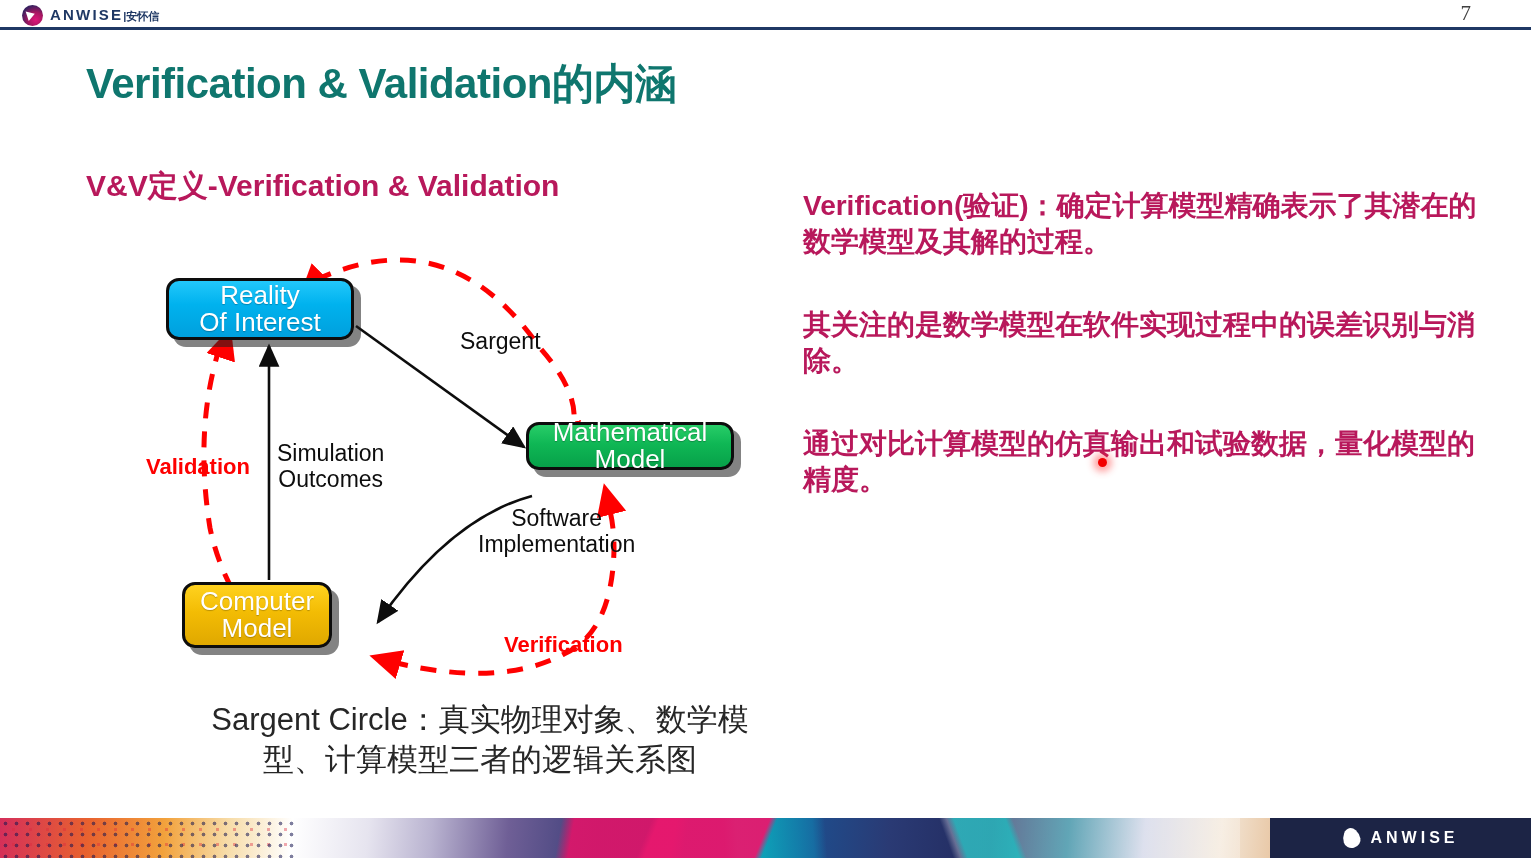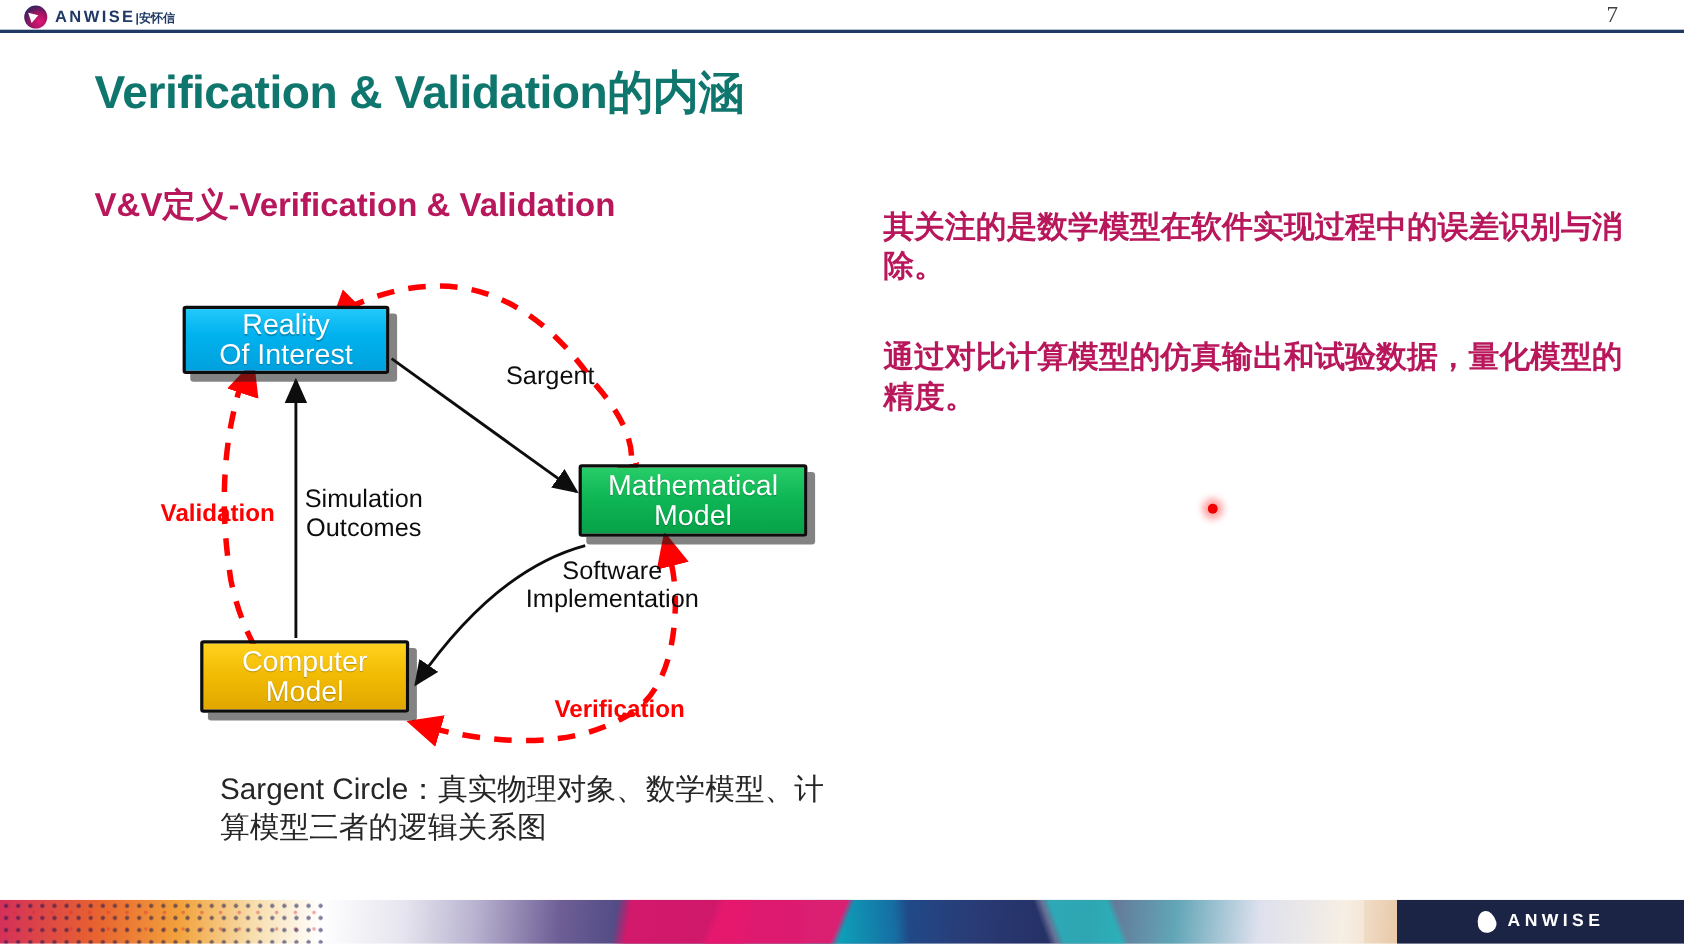--- a/index.html
+++ b/index.html
@@ -72,40 +72,40 @@
   #diagram {
     position: absolute; left: 120px; top: 250px;
     width: 680px; height: 440px;
   }
   #diagram-svg { position: absolute; left: 0; top: 0; }
 
   .node {
     position: absolute;
     box-sizing: border-box;
     border: 3px solid #0d0d0d;
-    border-radius: 3px;
+    border-radius: 13px;
     color: #ffffff;
     display: flex; flex-direction: column;
     align-items: center; justify-content: center;
     font-size: 26px; line-height: 1.03;
     box-shadow: 7px 7px 0 rgba(30,30,30,0.55);
     text-shadow: 0 1px 1px rgba(0,0,0,0.25);
     z-index: 5;
   }
   .node .ln { display: block; }
   #node-reality {
     left: 46px; top: 28px; width: 188px; height: 62px;
     background: linear-gradient(#22c8fb 0%, #00b2ee 42%, #00a0dd 100%);
   }
   #node-math {
-    left: 406px; top: 172px; width: 208px; height: 66px;
+    left: 406px; top: 172px; width: 208px; height: 48px;
     background: linear-gradient(#28cd68 0%, #0fb755 45%, #07a149 100%);
   }
   #node-computer {
-    left: 62px; top: 332px; width: 190px; height: 66px;
+    left: 62px; top: 332px; width: 150px; height: 66px;
     background: linear-gradient(#ffd21f 0%, #f3bc04 45%, #e0a800 100%);
   }
 
   .dlabel {
     position: absolute;
     font-size: 23px; color: #0d0d0d;
     text-align: center; line-height: 1.14;
     white-space: nowrap; z-index: 4;
   }
   #label-modeling { left: 340px; top: 78px; }
@@ -116,21 +116,21 @@
     position: absolute;
     font-size: 22px; font-weight: bold; color: #fe0000;
     white-space: nowrap; z-index: 6; text-align: center;
   }
   #label-validation { left: 26px; top: 204px; }
   #label-verification { left: 384px; top: 358px; margin-top: 24px; }
 
   #diagram-caption {
     position: absolute; left: 200px; top: 700px;
     width: 560px;
-    font-size: 27px; line-height: 1.28; color: #262626;
+    font-size: 31px; line-height: 1.28; color: #262626; text-align: center;
   }
 
   
   #right-col {
     position: absolute; left: 803px; top: 188px;
     width: 680px;
   }
   .para {
     color: #b8185b; font-weight: bold;
     font-size: 28px; line-height: 1.30;
@@ -271,20 +271,21 @@
     <span>Implementation</span>
   </div>
 
   <div class="rlabel" id="label-validation">Validation</div>
   <div class="rlabel" id="label-verification">Verification</div>
 </div>
 
 <div id="diagram-caption">Sargent Circle：真实物理对象、数学模型、计算模型三者的逻辑关系图</div>
 
 <div id="right-col">
+  <p class="para gap">Verification(验证)：确定计算模型精确表示了其潜在的数学模型及其解的过程。</p>
   <p class="para gap">其关注的是数学模型在软件实现过程中的误差识别与消除。</p>
   <p class="para">通过对比计算模型的仿真输出和试验数据，量化模型的精度。</p>
 </div>
 <div id="laser-dot"></div>
 
 <div id="footer">
   <div id="footer-art"></div>
   <div id="footer-logo-panel">
     <span id="footer-mark"></span>
     <span id="footer-brand-text">ANWISE</span>

